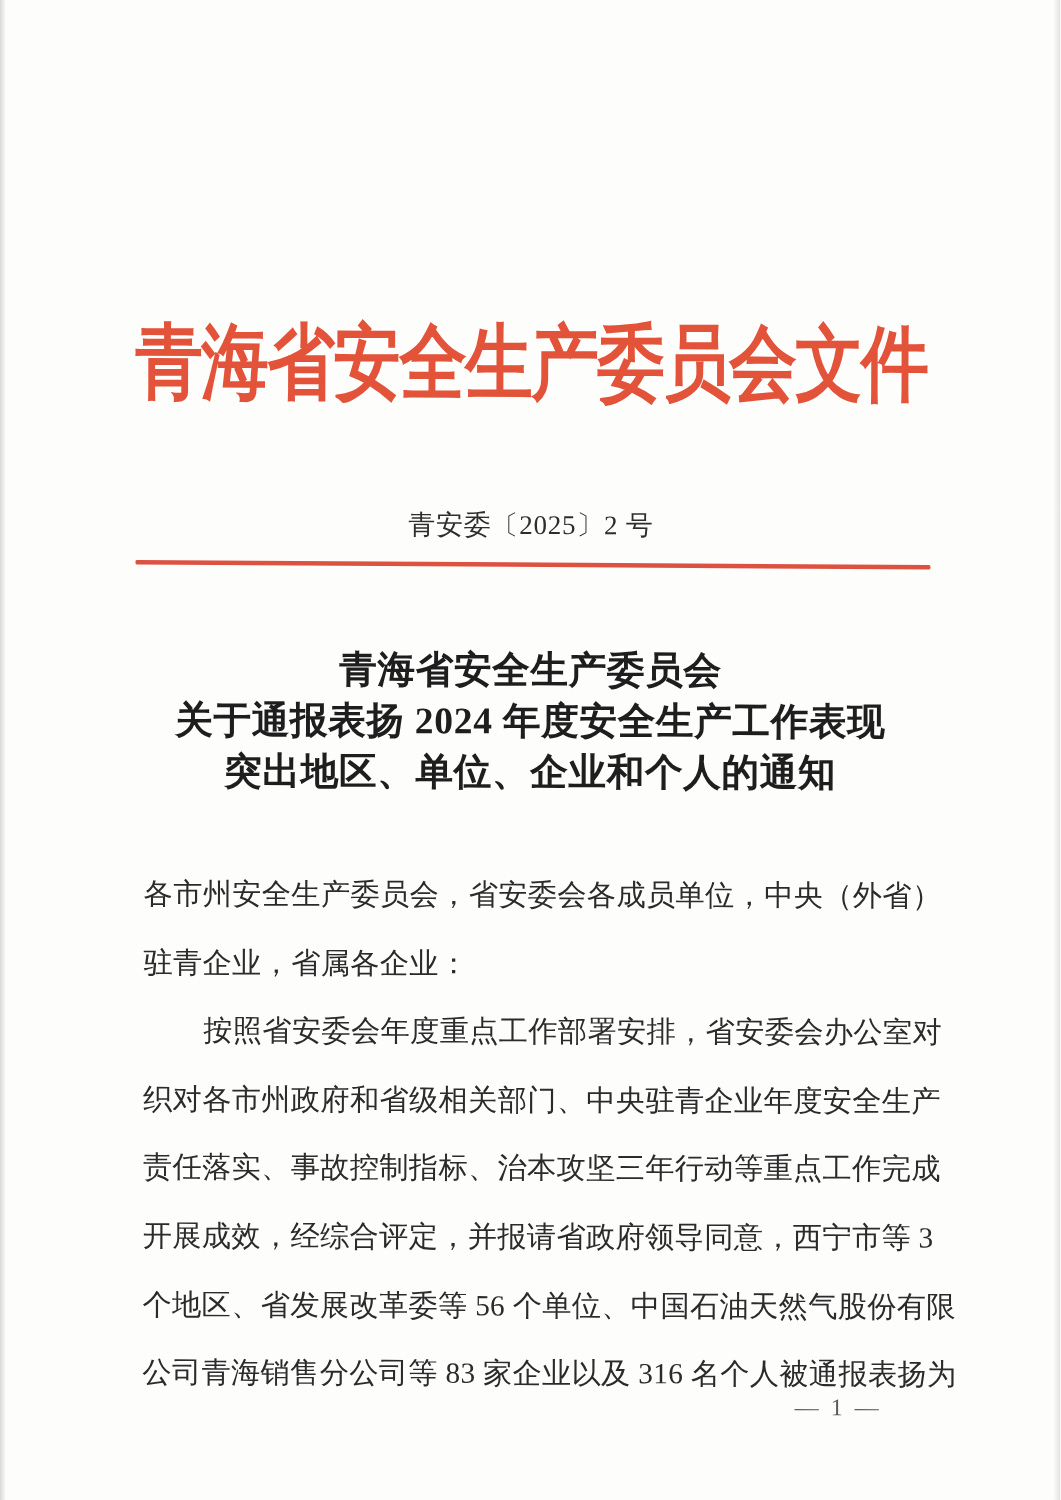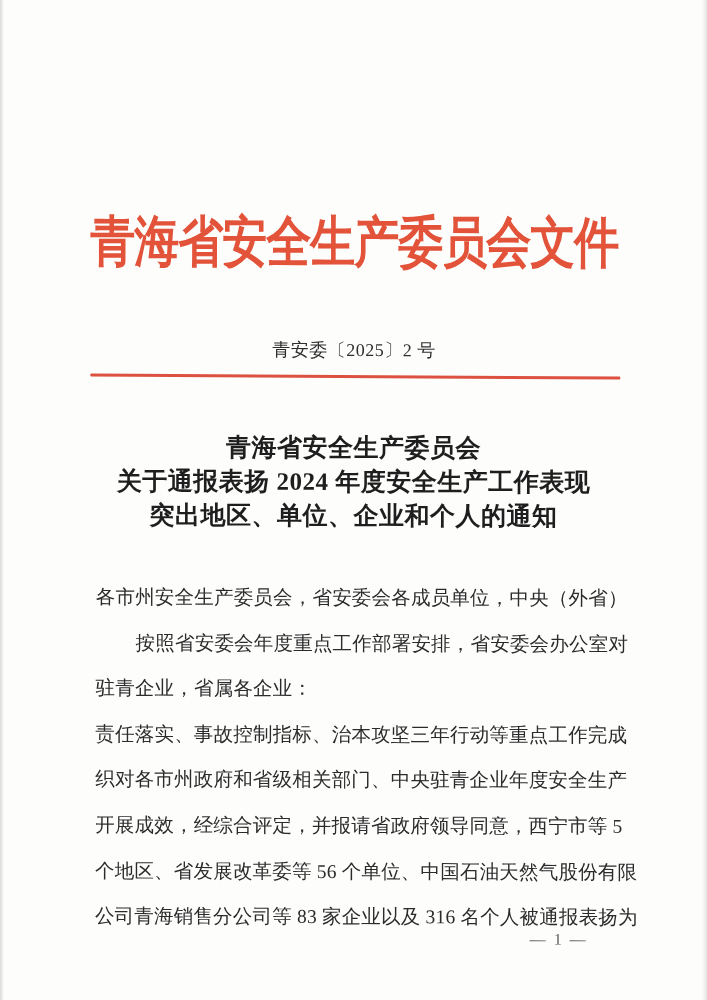--- a/index.html
+++ b/index.html
@@ -123,25 +123,25 @@
     <div class="red-line"></div>
 
     <div class="doc-title">
       <div class="t-line">青海省安全生产委员会</div>
       <div class="t-line">关于通报表扬 2024 年度安全生产工作表现</div>
       <div class="t-line">突出地区、单位、企业和个人的通知</div>
     </div>
 
     <div class="body-text">
       <div class="line">各市州安全生产委员会，省安委会各成员单位，中央（外省）</div>
+      <div class="line">驻青企业，省属各企业：</div>
       <div class="line indent">按照省安委会年度重点工作部署安排，省安委会办公室对</div>
-      <div class="line">驻青企业，省属各企业：</div>
+      <div class="line">织对各市州政府和省级相关部门、中央驻青企业年度安全生产</div>
       <div class="line">责任落实、事故控制指标、治本攻坚三年行动等重点工作完成</div>
-      <div class="line">织对各市州政府和省级相关部门、中央驻青企业年度安全生产</div>
-      <div class="line">开展成效，经综合评定，并报请省政府领导同意，西宁市等 5</div>
+      <div class="line">开展成效，经综合评定，并报请省政府领导同意，西宁市等 3</div>
       <div class="line">个地区、省发展改革委等 56 个单位、中国石油天然气股份有限</div>
       <div class="line">公司青海销售分公司等 83 家企业以及 316 名个人被通报表扬为</div>
     </div>
 
     <div class="page-number">— 1 —</div>
 
   </div>
 </div>
 
 </body></html>

